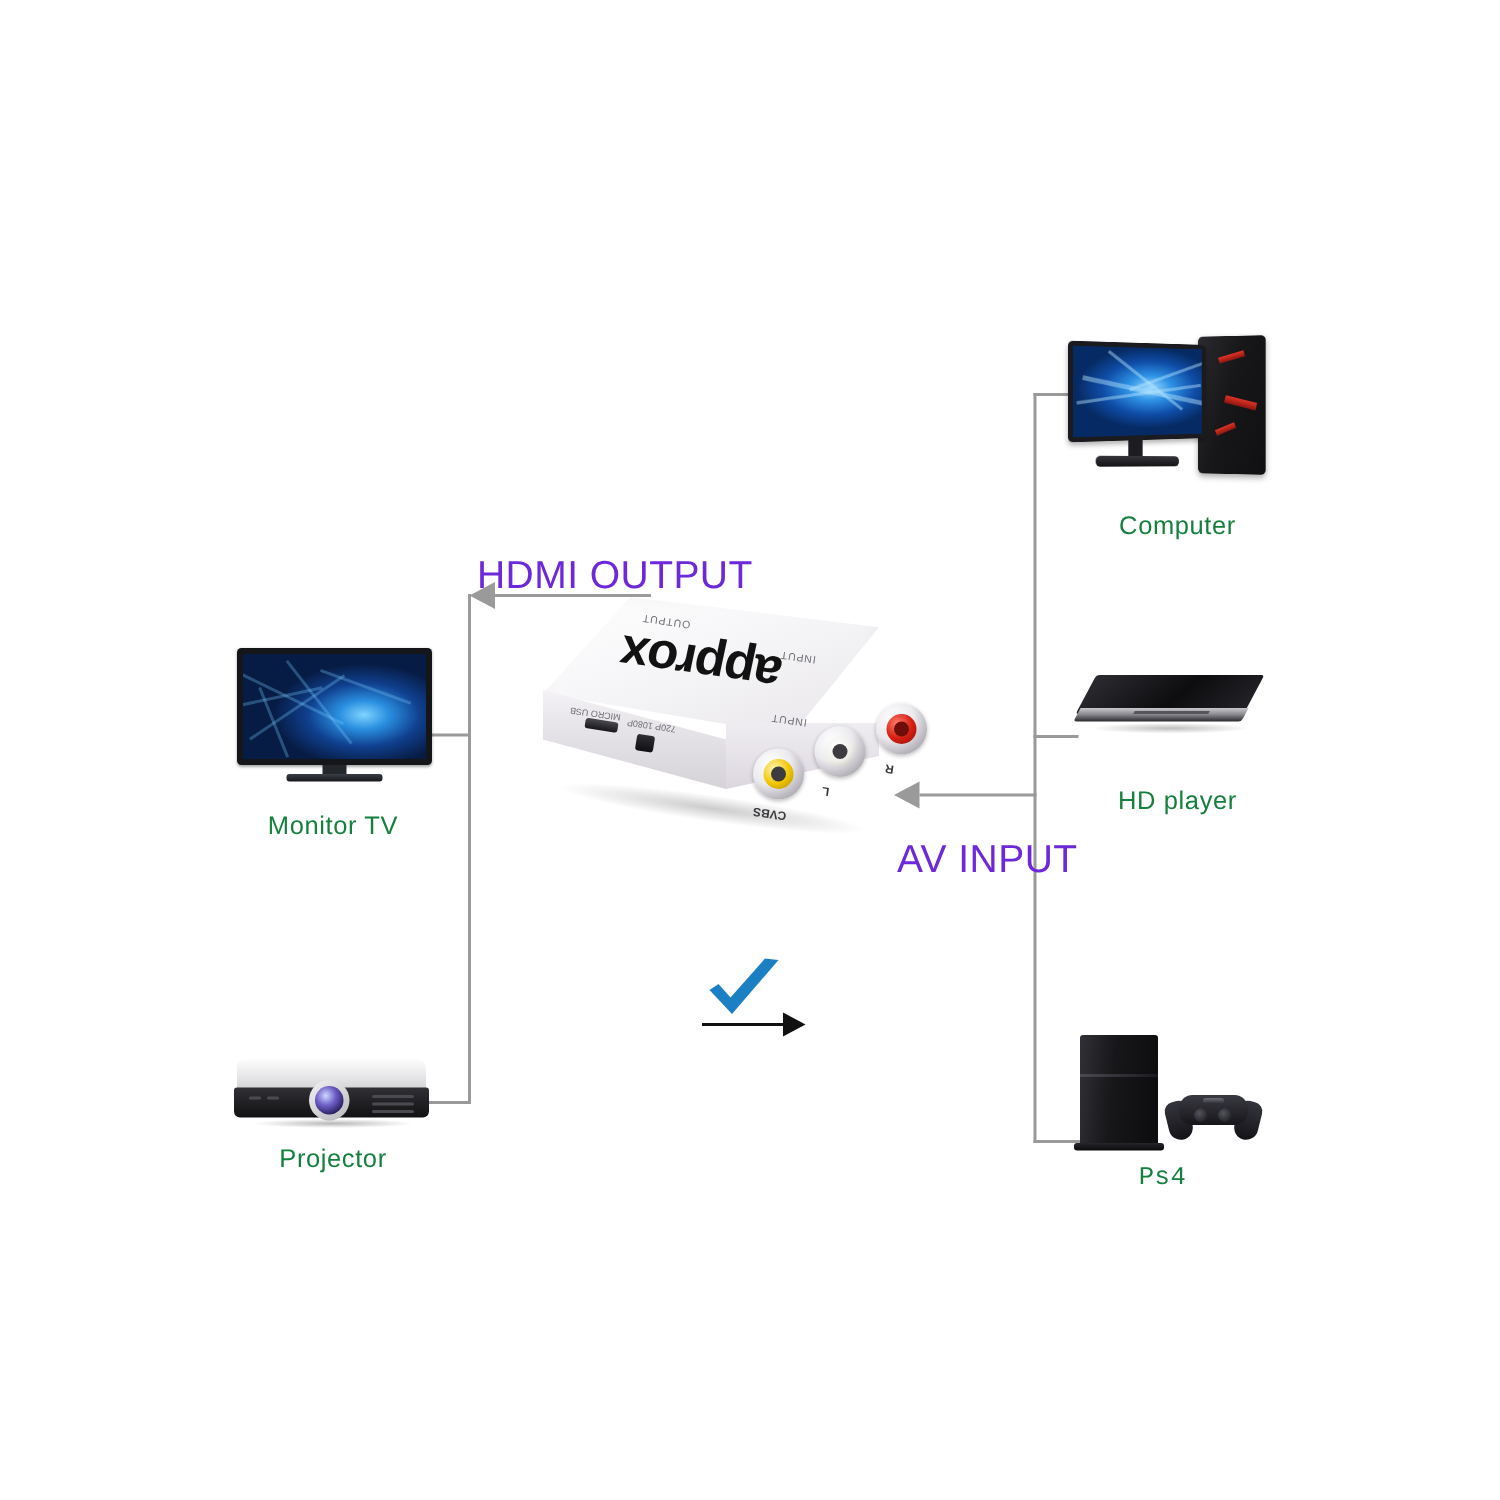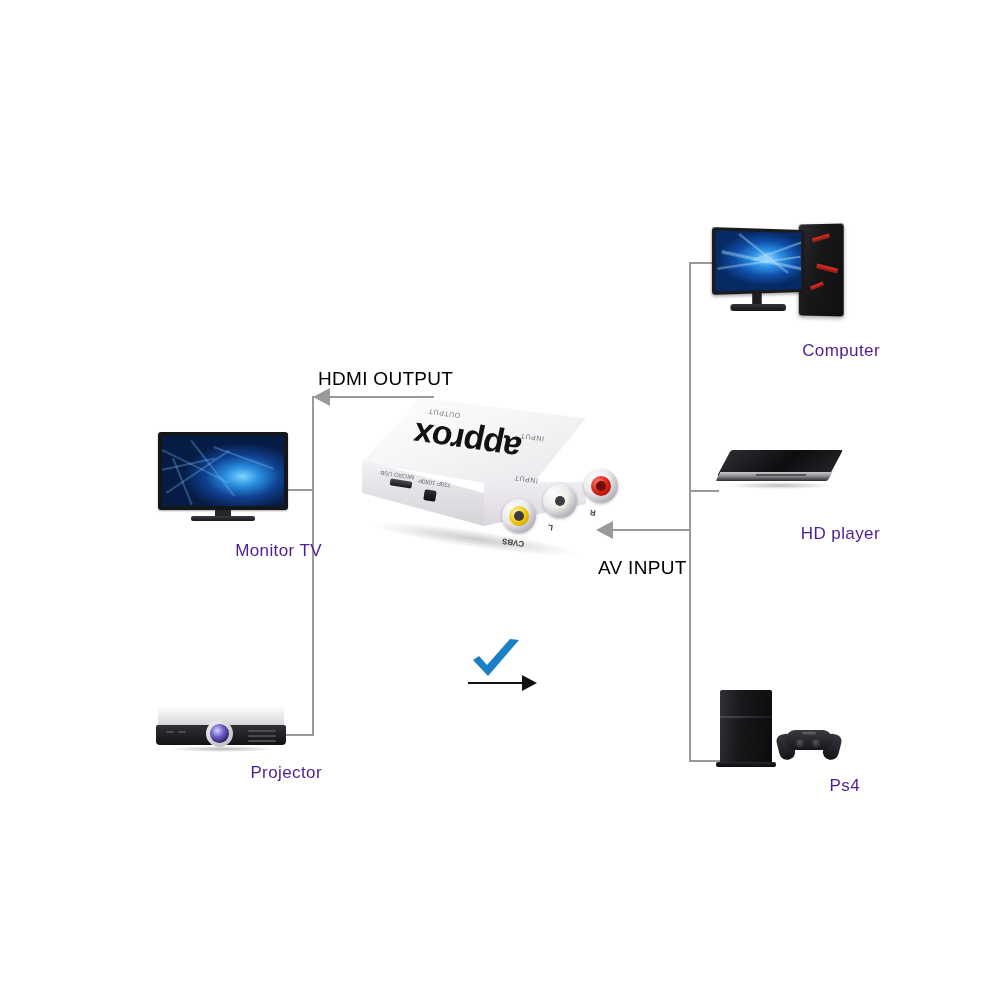--- a/index.html
+++ b/index.html
@@ -12,23 +12,23 @@
 
   
   .vline{position:absolute;background:#9a9a9a;width:2px;}
   .hline{position:absolute;background:#9a9a9a;height:2px;}
 
   .arrowL{position:absolute;width:0;height:0;
     border-top:9px solid transparent;border-bottom:9px solid transparent;
     border-right:17px solid #9a9a9a;}
 
   
-  .devlabel{position:absolute;color:#4c1d95;font-size:17px;letter-spacing:.4px;
-    white-space:nowrap;text-align:right;}
-  .flowlabel{position:absolute;color:#000000;font-size:19px;font-weight:400;
+  .devlabel{position:absolute;color:#15803d;font-size:17px;letter-spacing:.4px;
+    white-space:nowrap;text-align:center;}
+  .flowlabel{position:absolute;color:#6d28d9;font-size:26px;font-weight:400;
     letter-spacing:.3px;white-space:nowrap;}
 
   
   #tv{position:absolute;left:158px;top:432px;width:130px;height:92px;}
   .tv-bezel{position:absolute;left:0;top:0;width:130px;height:78px;
     background:#14161a;border-radius:3px;
     box-shadow:0 1px 2px rgba(0,0,0,.35);}
   .tv-screen{position:absolute;left:4px;top:4px;width:122px;height:70px;
     background:
       radial-gradient(ellipse 60px 34px at 66% 58%,#7fd4ff 0%,#2a8fe0 28%,#10408f 62%,#071c45 100%),
@@ -248,21 +248,21 @@
     <div class="ps-foot"></div>
     <div class="pad">
       <div class="pad-grip" style="left:0px;top:8px;transform:rotate(-14deg);"></div>
       <div class="pad-grip" style="left:46px;top:8px;transform:rotate(14deg);"></div>
       <div class="pad-body"></div>
       <div class="pad-bar"></div>
       <div class="pad-stick" style="left:18px;top:13px;"></div>
       <div class="pad-stick" style="left:34px;top:13px;"></div>
     </div>
   </div>
-  <div class="devlabel" style="left:690px;top:776px;width:170px;">Ps4</div>
+  <div class="devlabel" style="left:690px;top:776px;width:170px;font-family:Liberation Mono, monospace;">Ps4</div>
 
   <div id="conv">
     <div class="cv-shadow"></div>
     <div class="cv-top"></div>
     <div class="cv-front"></div>
     <div class="cv-right"></div>
 
     <div class="brand">approx</div>
     <div class="porttext" style="left:66px;top:12px;">OUTPUT</div>
     <div class="porttext" style="left:158px;top:36px;">INPUT</div>

